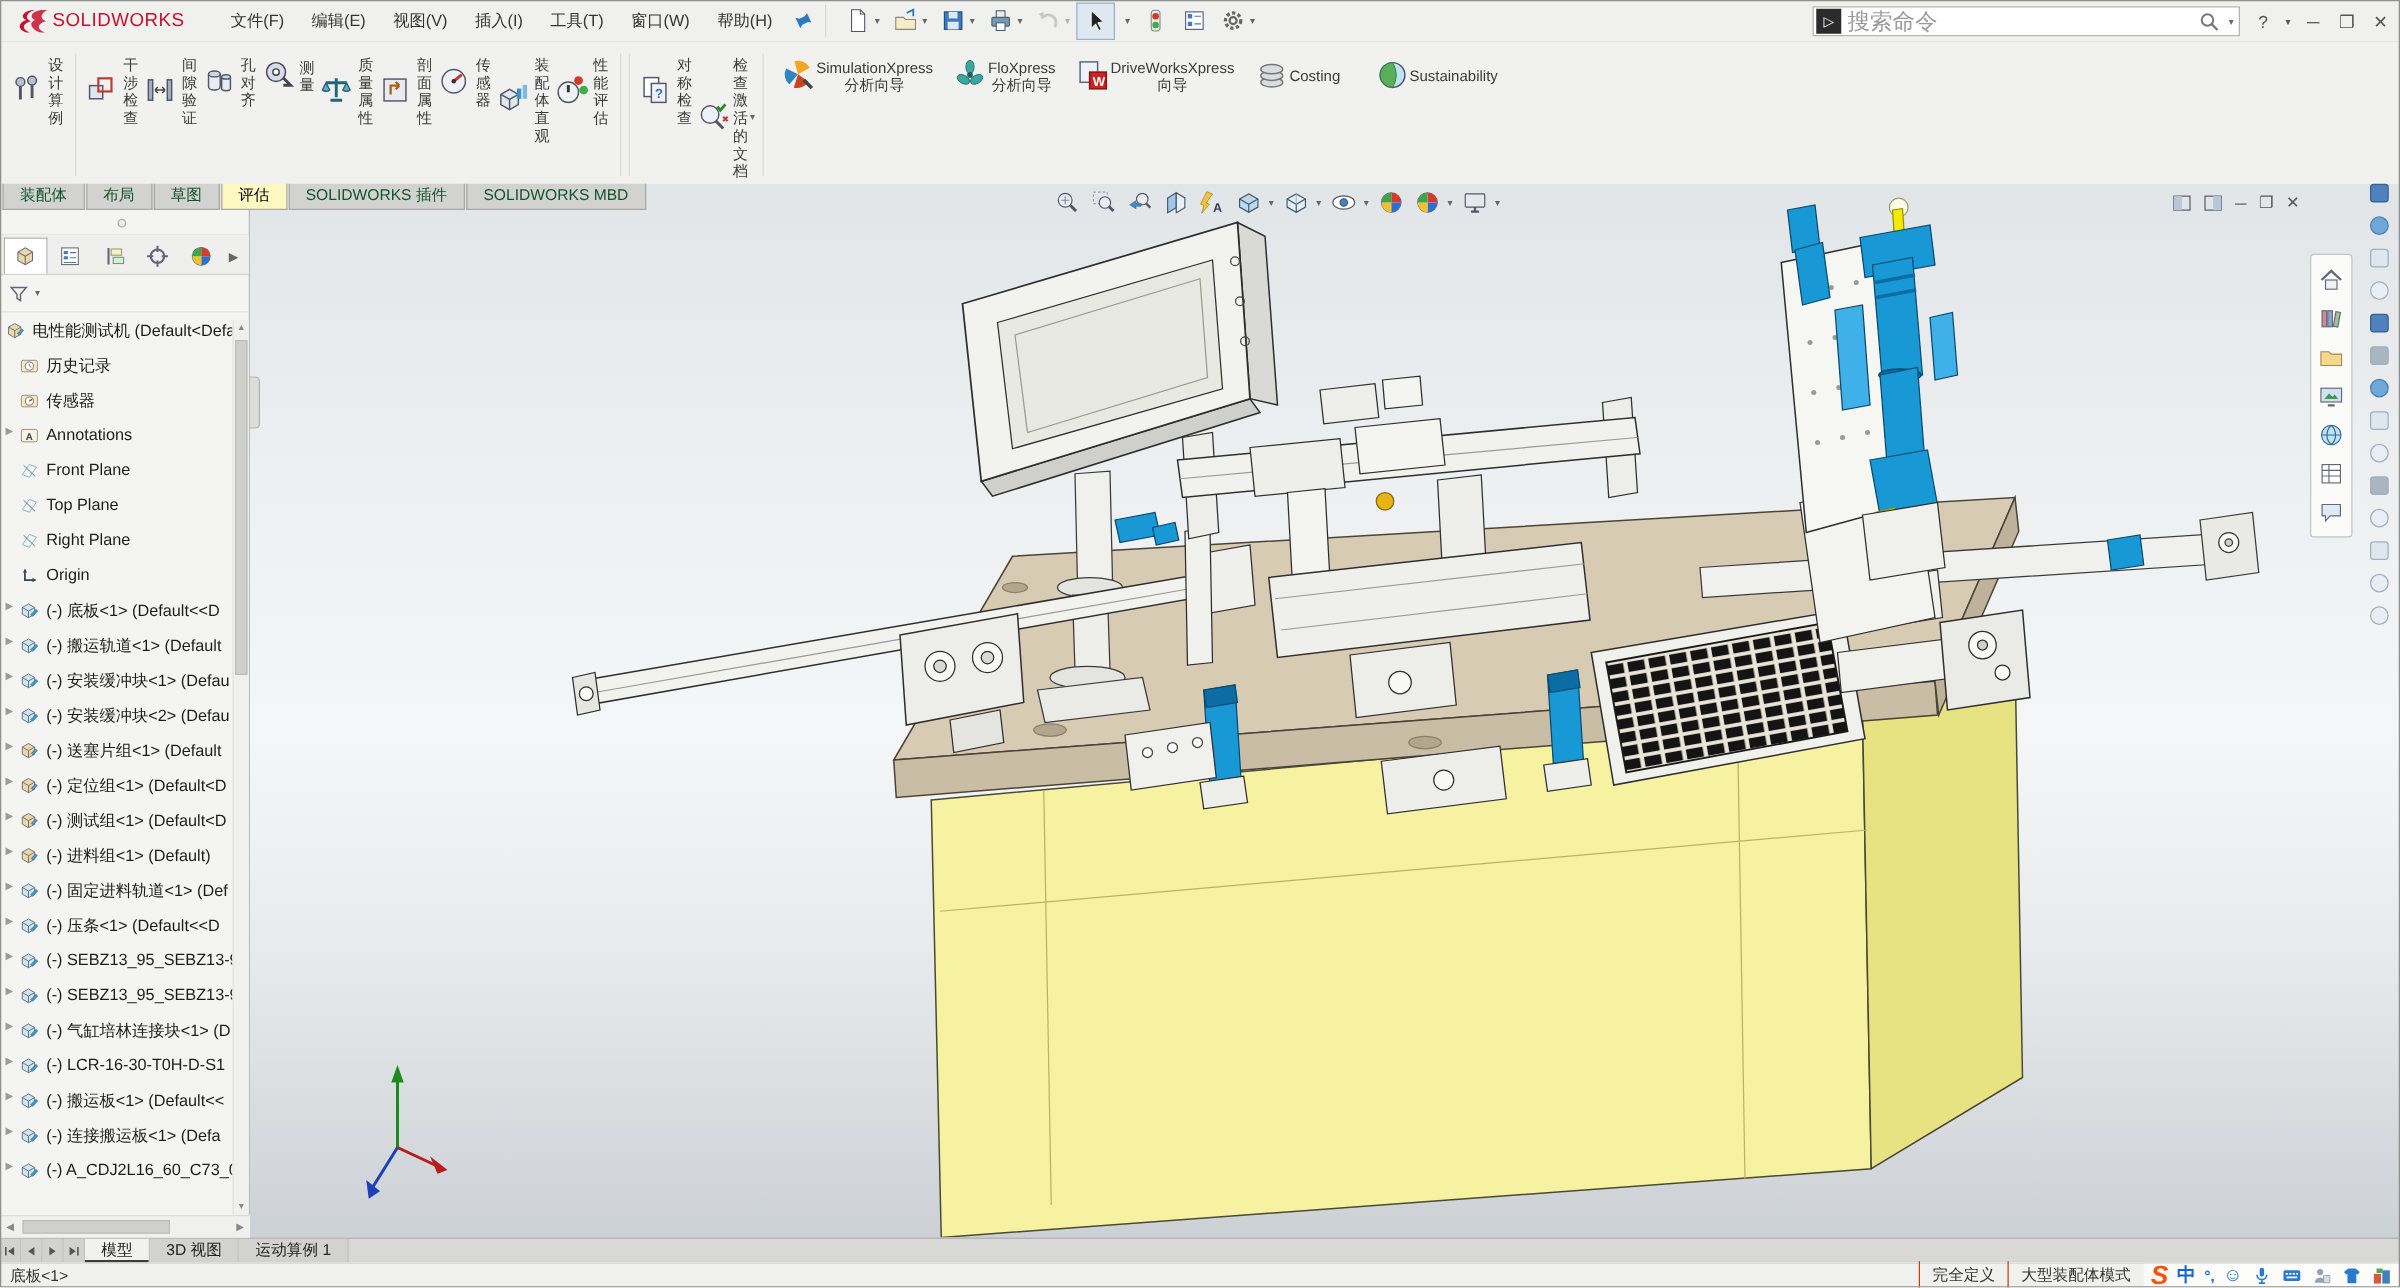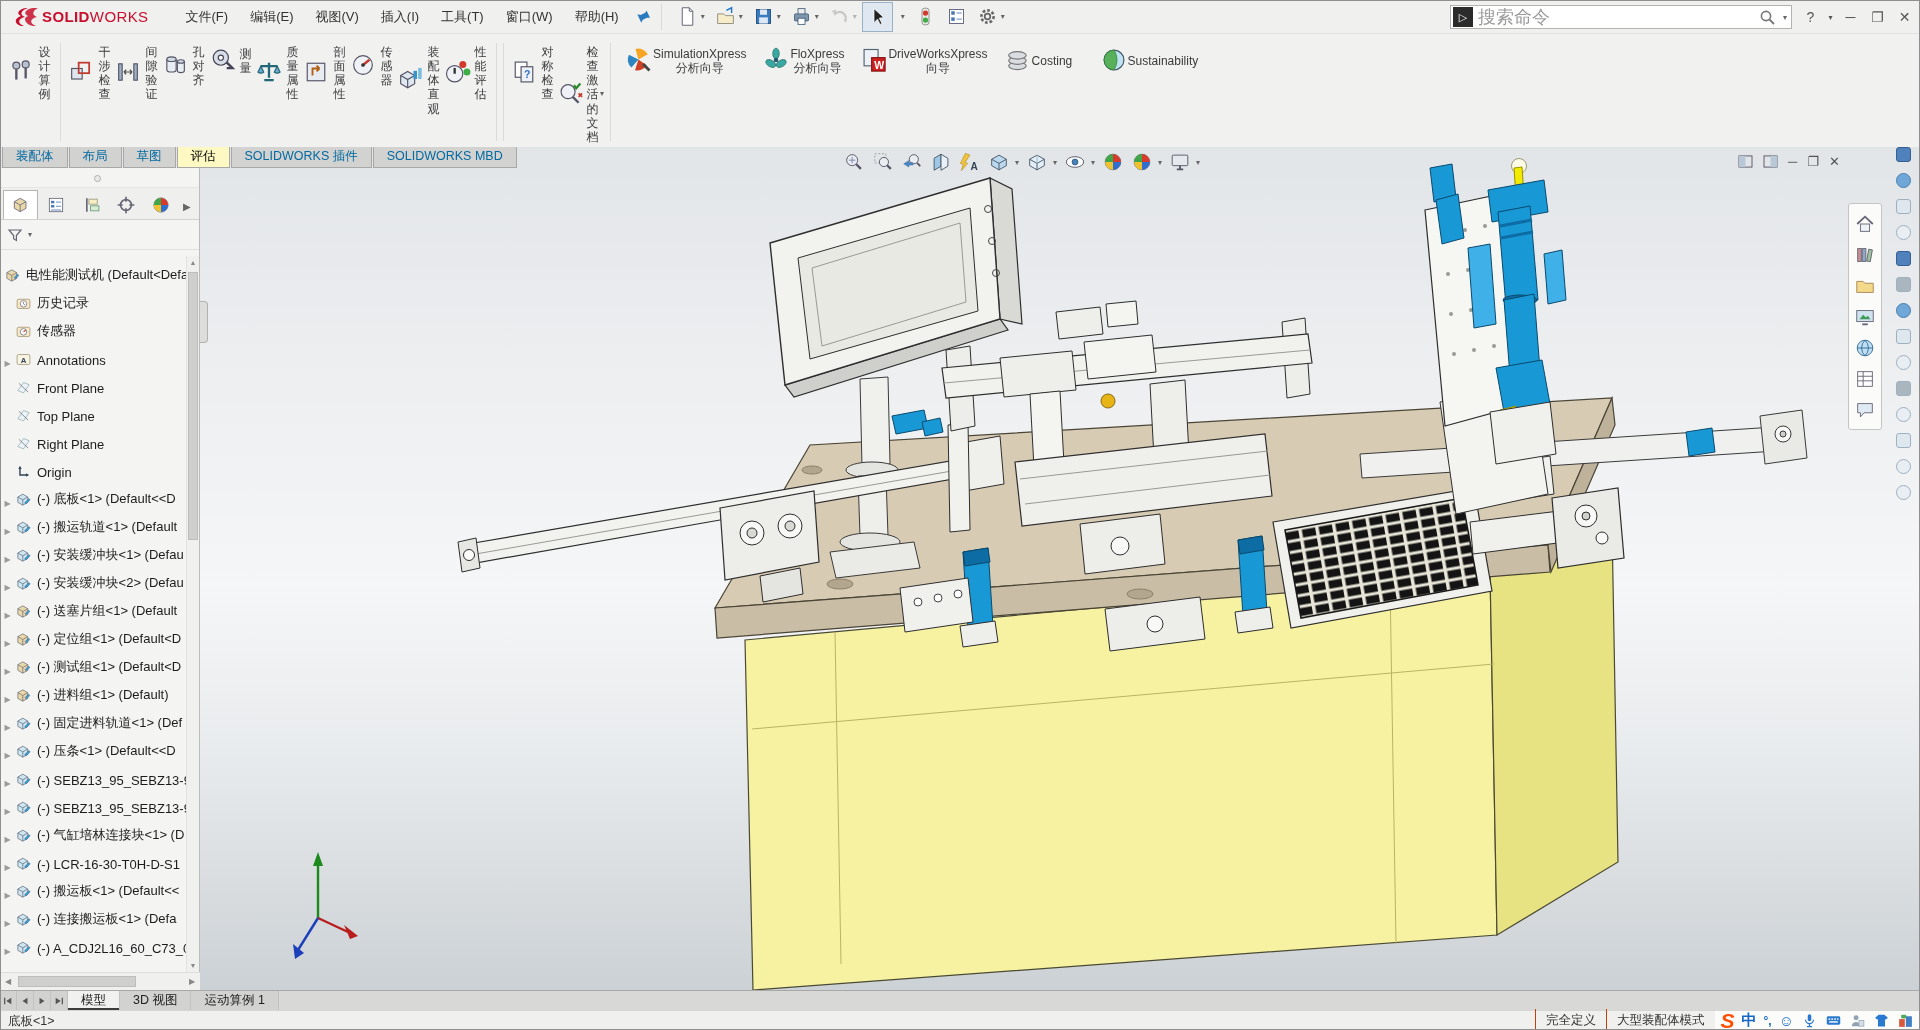--- a/index.html
+++ b/index.html
@@ -4,21 +4,21 @@
 <style>
 *{box-sizing:border-box;margin:0;padding:0}
 html,body{width:1920px;height:1030px;overflow:hidden;font-family:"Liberation Sans","DejaVu Sans",sans-serif;background:#fff;position:relative}
 .frame{position:absolute;inset:0;border:1px solid #8f8f8f;pointer-events:none;z-index:99}
 
 
 #titlebar{position:absolute;left:0;top:0;width:1920px;height:34px;background:#f0f0ef;display:flex;align-items:center;border-bottom:1px solid #e3e3e2}
 .logo{display:flex;align-items:center;margin-left:12px;gap:4px}
 .logo svg{width:26px;height:22px}
 .brand{font-size:15px;letter-spacing:.4px;color:#c8102e}
-.brand b{font-weight:bold}
+.brand b{font-weight:normal}
 .menubar{display:flex;margin-left:26px}
 .menu{font-size:13px;color:#333;padding:6px 11px;cursor:default}
 .pinbtn{margin-left:6px;display:flex;align-items:center}
 .pinbtn svg{width:15px;height:15px}
 .qsep{width:1px;height:26px;background:#d9d9d8;margin:0 10px}
 .qbar{display:flex;align-items:center}
 .qbtn{display:flex;align-items:center;height:30px;padding:0 4px;border:1px solid transparent}
 .qbtn svg{width:21px;height:21px}
 .qbtn.sel{border:1px solid #9ab0c4;background:#dfe8f1}
 .dd{font-size:8px;color:#666;margin-left:3px}
@@ -39,21 +39,21 @@
 .gsep{width:1px;background:#dadad9;margin:6px 3px;align-self:stretch}
 .rbtn{width:47px;display:flex;flex-direction:row;align-items:center;padding-top:4px;font-size:12px;color:#3b3b3b;text-align:center;line-height:1.18;cursor:default}
 .rbtn .ric{height:34px;display:flex;align-items:center}
 .rbtn .ric svg{width:28px;height:28px}
 .rbtn.wide{width:auto;min-width:96px;padding-left:8px;padding-right:8px}
 .rlabel{margin-top:2px}
 .rdd{font-size:8px;color:#666;margin-top:1px}
 
 
 #tabsrow{position:absolute;left:2px;top:147px;height:21px;display:flex;z-index:6}
-.ctab{height:21px;line-height:19px;padding:0 13px;font-size:12.5px;color:#0369a1;background:#d2d2d0;border:1px solid #a8a8a6;border-top:none;margin-right:1px}
+.ctab{height:21px;line-height:19px;padding:0 13px;font-size:12.5px;color:#14532d;background:#d2d2d0;border:1px solid #a8a8a6;border-top:none;margin-right:1px}
 .ctab.active{background:#fef9c3;color:#000}
 
 
 #viewport{position:absolute;left:0;top:147px;width:1920px;height:843px;background:linear-gradient(180deg,#e2e5e8 0%,#eceef0 25%,#f5f6f7 52%,#e8ebed 72%,#ccd1d5 100%)}
 #model{position:absolute;left:200px;top:0}
 #headsup{position:absolute;left:843px;top:4px;display:flex;align-items:center;gap:7px}
 .hbtn{display:flex;align-items:center;gap:2px}
 .hbtn svg{width:22px;height:22px}
 #vpctrl{position:absolute;left:1738px;top:7px;display:flex;align-items:center;gap:10px;color:#555}
 #vpctrl svg{width:15px;height:13px}
@@ -74,21 +74,21 @@
 .psplit{height:20px;position:relative;border-bottom:1px solid #e6e6e5}
 .psplit .knob{position:absolute;left:94px;top:7px;width:7px;height:7px;border:1px solid #adadac;border-radius:50%;background:#eaeae9}
 .ptabs{height:32px;display:flex;align-items:flex-end;padding-left:3px;background:#efefee;border-bottom:1px solid #d2d2d1}
 .ptab{width:35px;height:29px;display:flex;align-items:center;justify-content:center;border:1px solid transparent;border-bottom:none}
 .ptab.active{background:#fff;border-color:#b5b5b4}
 .ptab svg{width:20px;height:20px}
 .pmore{margin-left:5px;font-size:10px;color:#666;padding-bottom:7px}
 .pfilter{height:30px;display:flex;align-items:center;padding-left:7px;gap:2px;border-bottom:1px solid #e0e0df}
 .pfilter svg{width:16px;height:16px}
 .ptree{position:absolute;left:0;top:88px;right:13px;bottom:18px;overflow:hidden;font-size:13px;color:#1c1c1c}
-.trow{height:28px;display:flex;align-items:flex-end;white-space:nowrap;overflow:hidden}
+.trow{height:28px;display:flex;align-items:flex-start;white-space:nowrap;overflow:hidden}
 .tarr{width:15px;font-size:8px;color:#9b9b9a;text-align:center;flex:none}
 .ti{width:17px;height:17px;flex:none;margin-right:5px}
 .trow.root{padding-left:4px}
 .vscroll{position:absolute;right:0;top:88px;width:13px;bottom:18px;background:#f0f0ef;border-left:1px solid #e2e2e1}
 .vsb{position:absolute;left:0;width:12px;height:13px;text-align:center;font-size:7px;color:#888;line-height:13px}
 .vs-thumb{position:absolute;left:1px;width:10px;top:16px;height:268px;background:#cfcfce;border:1px solid #bdbdbc}
 .hscroll{position:absolute;left:0;bottom:0;height:18px;width:200px;background:#f0f0ef;border-top:1px solid #dedddc;display:flex;align-items:center}
 .hsb{width:16px;text-align:center;font-size:8px;color:#888}
 .hs-thumb{height:11px;width:118px;background:#cfcfce;border:1px solid #bdbdbc;margin-left:2px}
 .hs-right{margin-left:auto}

